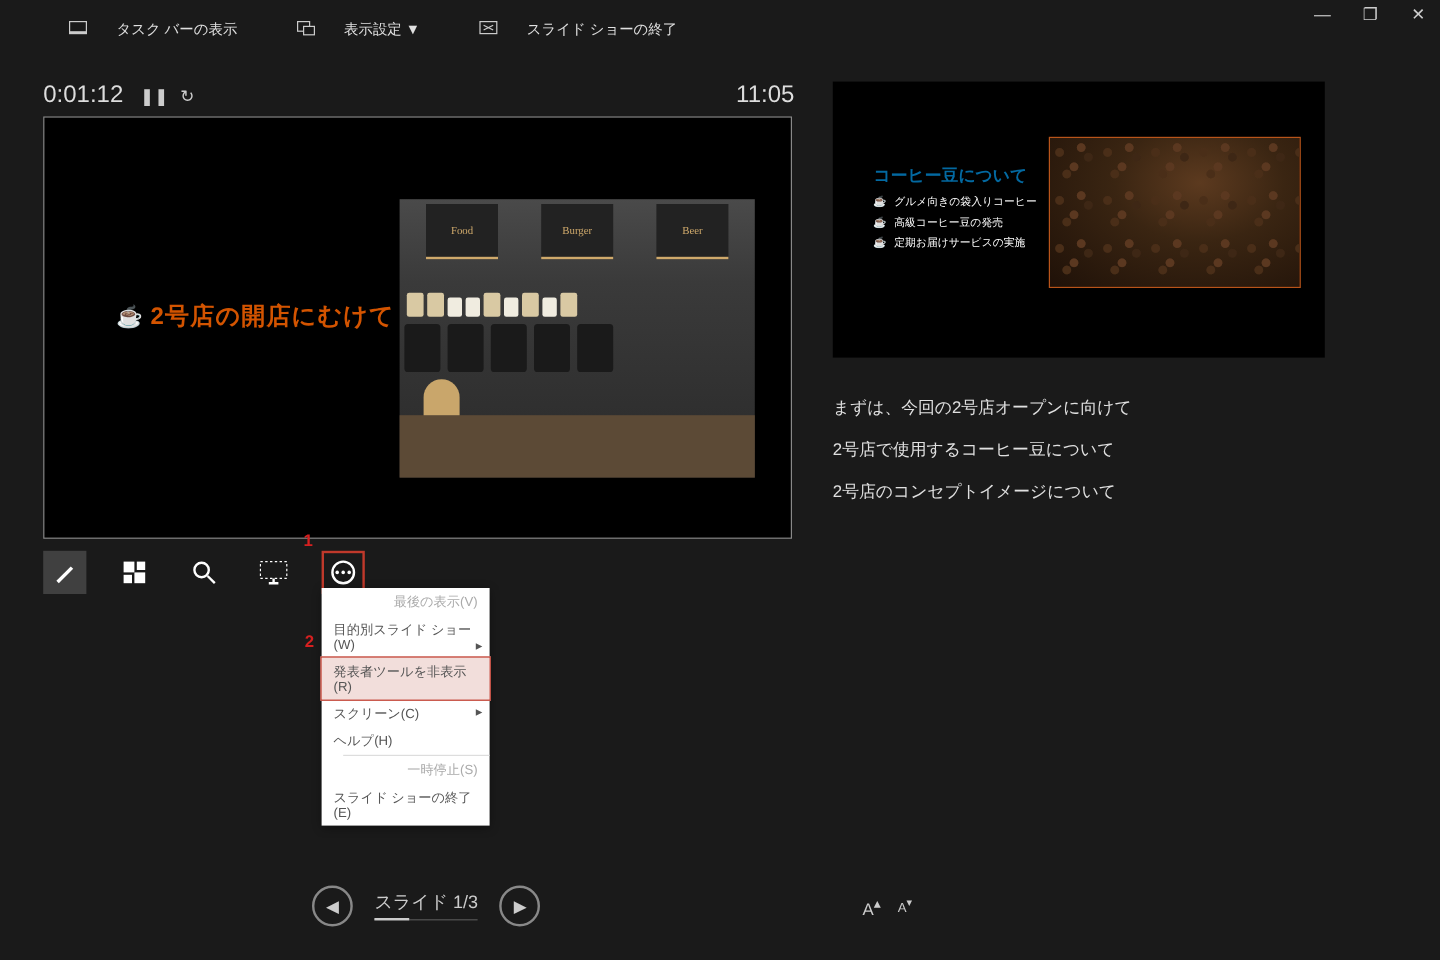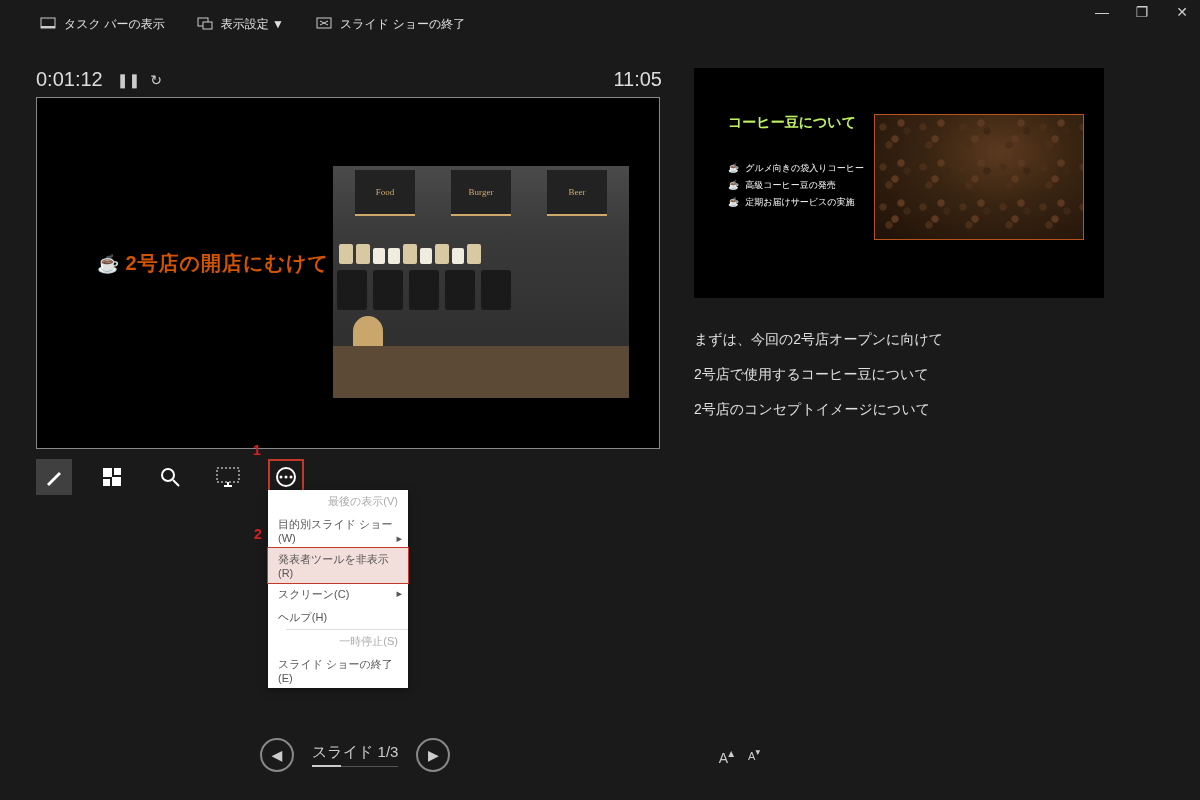--- a/index.html
+++ b/index.html
@@ -12,21 +12,21 @@
   position: relative;
 }
 .topbar {
   height: 48px;
   display: flex;
   align-items: center;
   padding: 0 40px;
   gap: 32px;
   font-size: 12px;
 }
-.topbar .tb-item { display: flex; align-items: center; gap: 8px; color: #e0e0e0; cursor: pointer; }
+.topbar .tb-item { display: flex; align-items: center; gap: 24px; color: #e0e0e0; cursor: pointer; margin-left: 17px; }
 .topbar .icon { width: 16px; height: 16px; display: inline-flex; align-items: center; justify-content: center; }
 .window-controls { position: absolute; top: 4px; right: 8px; display: flex; gap: 20px; color: #ccc; font-size: 14px; }
 .window-controls span { cursor: pointer; width: 20px; text-align: center; }
 
 .main { display: flex; padding: 20px 20px 0 36px; gap: 28px; }
 .left { flex: 0 0 630px; }
 .timer-row { display: flex; align-items: center; gap: 14px; font-size: 20px; color: #ddd; margin-bottom: 6px; }
 .timer-row .clock { margin-left: auto; margin-right: 4px; }
 .timer-controls { display: flex; gap: 10px; font-size: 14px; color: #ccc; }
 
@@ -97,21 +97,21 @@
 .context-menu .mi.highlight { background: #f2dedb; border: 1px solid #c0392b; margin: -1px; }
 .context-menu .mi .arrow { position:absolute; right:6px; }
 
 .right { flex: 1; }
 .next-label { font-size: 14px; color: #e0e0e0; margin-bottom: 14px; }
 .next-slide {
   width: 410px; height: 230px;
   background: #000;
   position: relative;
 }
-.next-slide .ns-title { position:absolute; left:34px; top:46px; color:#bef264; font-weight:bold; font-size:14px; }
+.next-slide .ns-title { position:absolute; left:34px; top:70px; color:#0369a1; font-weight:bold; font-size:14px; }
 .next-slide .ns-list { position:absolute; left:34px; top:92px; font-size:9px; color:#fff; line-height:1.9; }
 .next-slide .ns-list .li { display:flex; align-items:center; gap:6px; }
 .next-slide .ns-list .li::before { content:"☕"; color:#d35400; font-size:9px; }
 .next-slide .beans {
   position:absolute; right:20px; top:46px;
   width:210px; height:126px;
   border:1px solid #b8541a;
   background: radial-gradient(ellipse at 60% 30%, #5c3a1f 0%, #3a2512 40%, #1f1108 100%);
   overflow:hidden;
 }

